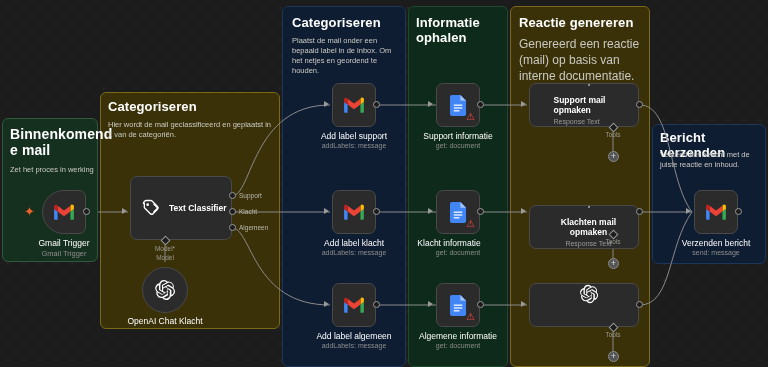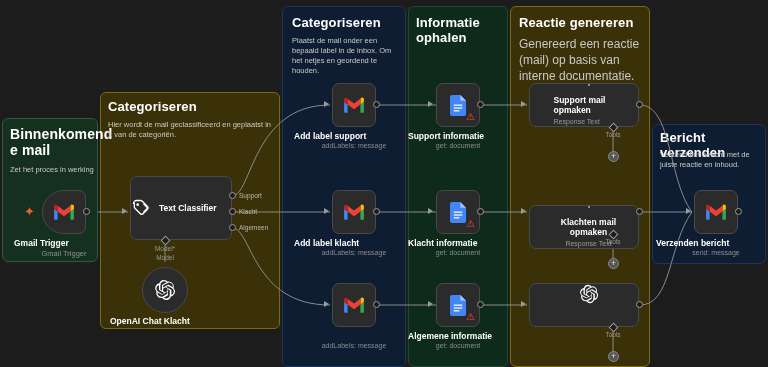--- a/index.html
+++ b/index.html
@@ -59,23 +59,23 @@
   }
   .node.trigger { border-radius: 22px 7px 7px 22px; }
   .node.wide {
     justify-content: flex-start;
     padding-left: 9px;
     gap: 9px;
     flex-direction: column;
   }
   .node-label {
     position: absolute;
-    text-align: left;
+    text-align: center;
     color: #ffffff;
-    font-weight: bold;
+    font-weight: normal;
     white-space: nowrap;
   }
   .node-sub {
     position: absolute;
     text-align: center;
     color: #8d8d8d;
     white-space: nowrap;
   }
   .inner-title { color:#fff; font-weight:bold; line-height:1.2; }
   .inner-sub { color:#9a9a9a; line-height:1.2; margin-top:2px; }
@@ -183,21 +183,21 @@
       <path d="M19 1.5V8l3.8-2.8V2.3c0-1.6-1.9-2.5-3.1-1.6L19 1.5z" fill="#fbbc04"></path>
       <path d="M5 8V1.5l7 5.2 7-5.2V8l-7 5.2L5 8z" fill="#ea4335"></path>
       <path d="M1.2 2.3v2.9L5 8V1.5l-.7-.5C3.1.1 1.2 1 1.2 2.3z" fill="#c5221f"></path>
     </svg>
   </div>
   <span class="bolt" style="left:24px; top:205px;">✦</span>
   <div class="port" style="left:83px; top:208px;"></div>
   <div class="node-label" style="left:14px; top:238px; width:100px; font-size:8.5px;">Gmail Trigger</div>
   <div class="node-sub" style="left:14px; top:249px; width:100px; font-size:7.5px;">Gmail Trigger</div>
 
-  <div class="node" style="left:130px; top:176px; width:102px; height:64px; justify-content:flex-start; gap:8px;">
+  <div class="node" style="left:130px; top:176px; width:102px; height:64px; justify-content:flex-start; padding-left:10px; gap:8px;">
     <svg width="20" height="20" viewBox="0 0 24 24">
       <path d="M3 6.5a3.5 3.5 0 013.5-3.5h5.2c.6 0 1.2.25 1.6.7l6.5 6.5a2.3 2.3 0 010 3.2l-5.4 5.4a2.3 2.3 0 01-3.2 0l-6.5-6.5a2.3 2.3 0 01-.7-1.6V6.5z" fill="none" stroke="#fff" stroke-width="1.6"></path>
       <circle cx="8" cy="8" r="1.6" fill="#fff"></circle>
       <path d="M15 7l5 5-5 5" fill="none" stroke="#fff" stroke-width="1.6"></path>
     </svg>
     <span class="inner-title" style="font-size:8.5px;">Text Classifier</span>
   </div>
   <div class="arrow-in" style="left:122px; top:208px;"></div>
   <div class="port" style="left:229px; top:192px;"></div>
   <div class="port" style="left:229px; top:208px;"></div>
@@ -248,20 +248,21 @@
     <svg class="gmail-svg" width="22" height="17" viewBox="0 0 24 18">
       <path d="M2 17h3V8L1.2 5.2V15C1.2 16 1.5 17 2 17z" fill="#4285f4"></path>
         <path d="M19 17h3c.5 0 .8-1 .8-2V5.2L19 8v9z" fill="#34a853"></path>
       <path d="M19 1.5V8l3.8-2.8V2.3c0-1.6-1.9-2.5-3.1-1.6L19 1.5z" fill="#fbbc04"></path>
         <path d="M5 8V1.5l7 5.2 7-5.2V8l-7 5.2L5 8z" fill="#ea4335"></path>
       <path d="M1.2 2.3v2.9L5 8V1.5l-.7-.5C3.1.1 1.2 1 1.2 2.3z" fill="#c5221f"></path>
     </svg>
   </div>
   <div class="arrow-in" style="left:324px; top:301px;"></div>
   <div class="port" style="left:373px; top:301px;"></div>
+  <div class="node-label" style="left:294px; top:331px; width:120px; font-size:8.5px;">Add label algemeen</div>
   <div class="node-sub" style="left:294px; top:342px; width:120px; font-size:7px;">addLabels: message</div>
 
   <div class="node" style="left:436px; top:83px; width:44px; height:44px;">
     <svg width="17" height="21" viewBox="0 0 18 22">
       <path d="M2 0h9l6 6v14a2 2 0 01-2 2H2a2 2 0 01-2-2V2a2 2 0 012-2z" fill="#4285f4"></path>
       <path d="M11 0l6 6h-6V0z" fill="#a1c2fa"></path>
       <rect x="4" y="10" width="9" height="1.3" fill="#fff"></rect>
         <rect x="4" y="13" width="9" height="1.3" fill="#fff"></rect>
       <rect x="4" y="16" width="6" height="1.3" fill="#fff"></rect>
     </svg>

